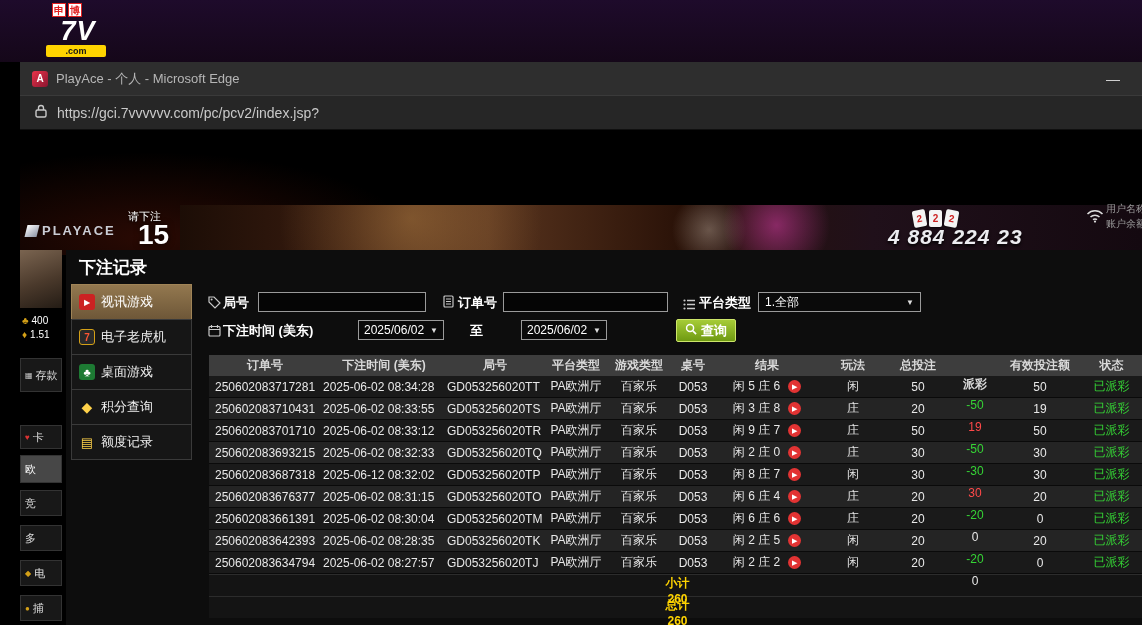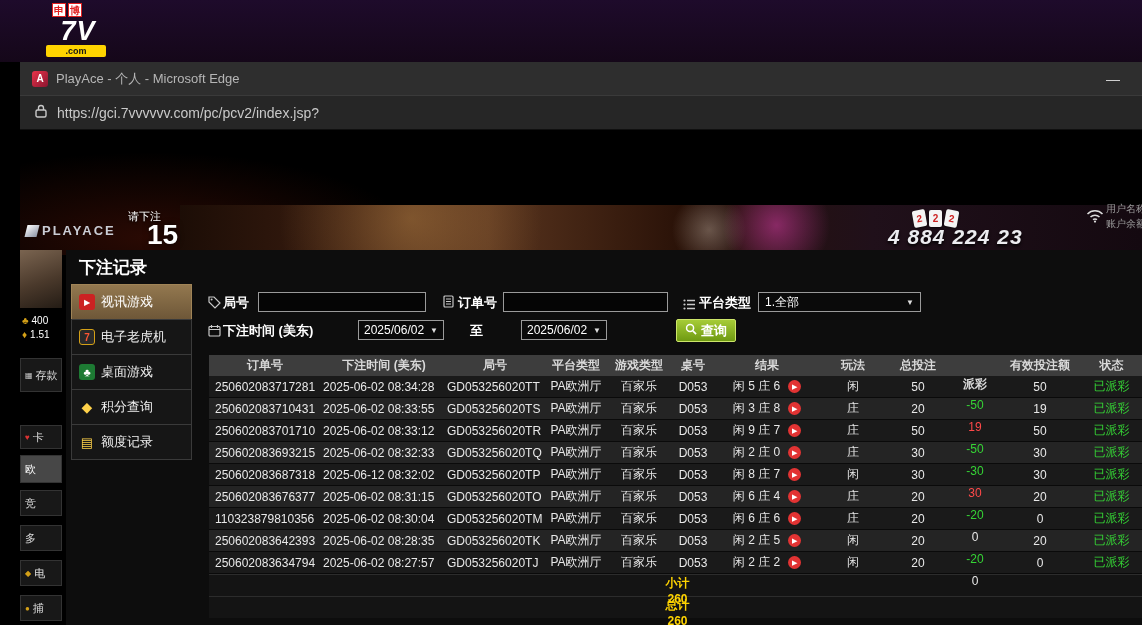--- a/index.html
+++ b/index.html
@@ -32,21 +32,21 @@
   .page-glow{position:absolute;left:0;top:10px;width:430px;height:115px;background:radial-gradient(ellipse at 30% 85%,rgba(120,28,10,.35),transparent 62%);}
   .lobby-bg{position:absolute;left:160px;top:75px;width:962px;height:45px;
     background:
       radial-gradient(circle at 62% 45%,rgba(255,70,200,.45),transparent 9%),
       radial-gradient(circle at 55% 55%,rgba(255,240,220,.30),transparent 7%),
       radial-gradient(circle at 24% 30%,rgba(230,170,90,.35),transparent 18%),
       linear-gradient(90deg,#1c0d06,#3a1d10 18%,#58341e 32%,#2a1208 52%,#20101a 72%,#140910);}
   .brand{position:absolute;left:6px;top:93px;display:flex;align-items:center;gap:4px;color:#c9ccd4;font-weight:bold;font-size:13px;letter-spacing:2px;}
   .brand-mark{width:12px;height:12px;background:linear-gradient(135deg,#fff,#8d93a5);transform:skewX(-14deg);}
   .bet-note{position:absolute;left:108px;top:79px;color:#fff;font-size:11px;text-shadow:0 1px 2px #000;}
-  .bet-count{position:absolute;left:118px;top:89px;color:#fff;font-size:28px;font-weight:bold;text-shadow:0 0 6px rgba(0,0,0,.85);margin-left:9px;}
+  .bet-count{position:absolute;left:118px;top:89px;color:#fff;font-size:28px;font-weight:bold;text-shadow:0 0 6px rgba(0,0,0,.85);}
   .cards{position:absolute;left:893px;top:80px;display:flex;gap:3px;}
   .card{width:13px;height:17px;background:#f4f4f4;border-radius:2px;color:#c22;font-size:10px;font-weight:bold;text-align:center;line-height:17px;box-shadow:0 1px 2px rgba(0,0,0,.6);}
   .card:nth-child(1){transform:rotate(-10deg);}
   .card:nth-child(3){transform:rotate(10deg);}
   .jackpot{position:absolute;left:868px;top:95px;color:#ececf0;font-size:21px;font-weight:bold;font-style:italic;letter-spacing:1px;text-shadow:0 2px 3px rgba(0,0,0,.9);white-space:nowrap;}
   .wifi{position:absolute;left:1066px;top:79px;}
   .user-lines{position:absolute;left:1086px;top:71px;width:70px;color:#9a9a9a;font-size:10px;line-height:15px;white-space:nowrap;}
 
   
   .left-strip{position:absolute;left:0;top:118px;width:42px;height:377px;}
@@ -413,21 +413,21 @@
       <span class="play">▶</span>
     </span>
     <span class="cell c8">庄</span>
     <span class="cell c9">20</span>
     <span class="cell c10 neg">-20</span>
     <span class="cell c11">20</span>
     <span class="cell c12 status">已派彩</span>
   </div>
 
   <div class="t-row odd">
-    <span class="cell c1">110323879810356</span>
+    <span class="cell c1">250602083661391</span>
     <span class="cell c2">2025-06-02 08:30:04</span>
     <span class="cell c3">GD053256020TM</span>
     <span class="cell c4">PA欧洲厅</span>
     <span class="cell c5">百家乐</span>
     <span class="cell c6">D053</span>
     <span class="cell c7 result-flex">
       <span>闲 6 庄 6</span>
       <span class="play">▶</span>
     </span>
     <span class="cell c8">庄</span>

